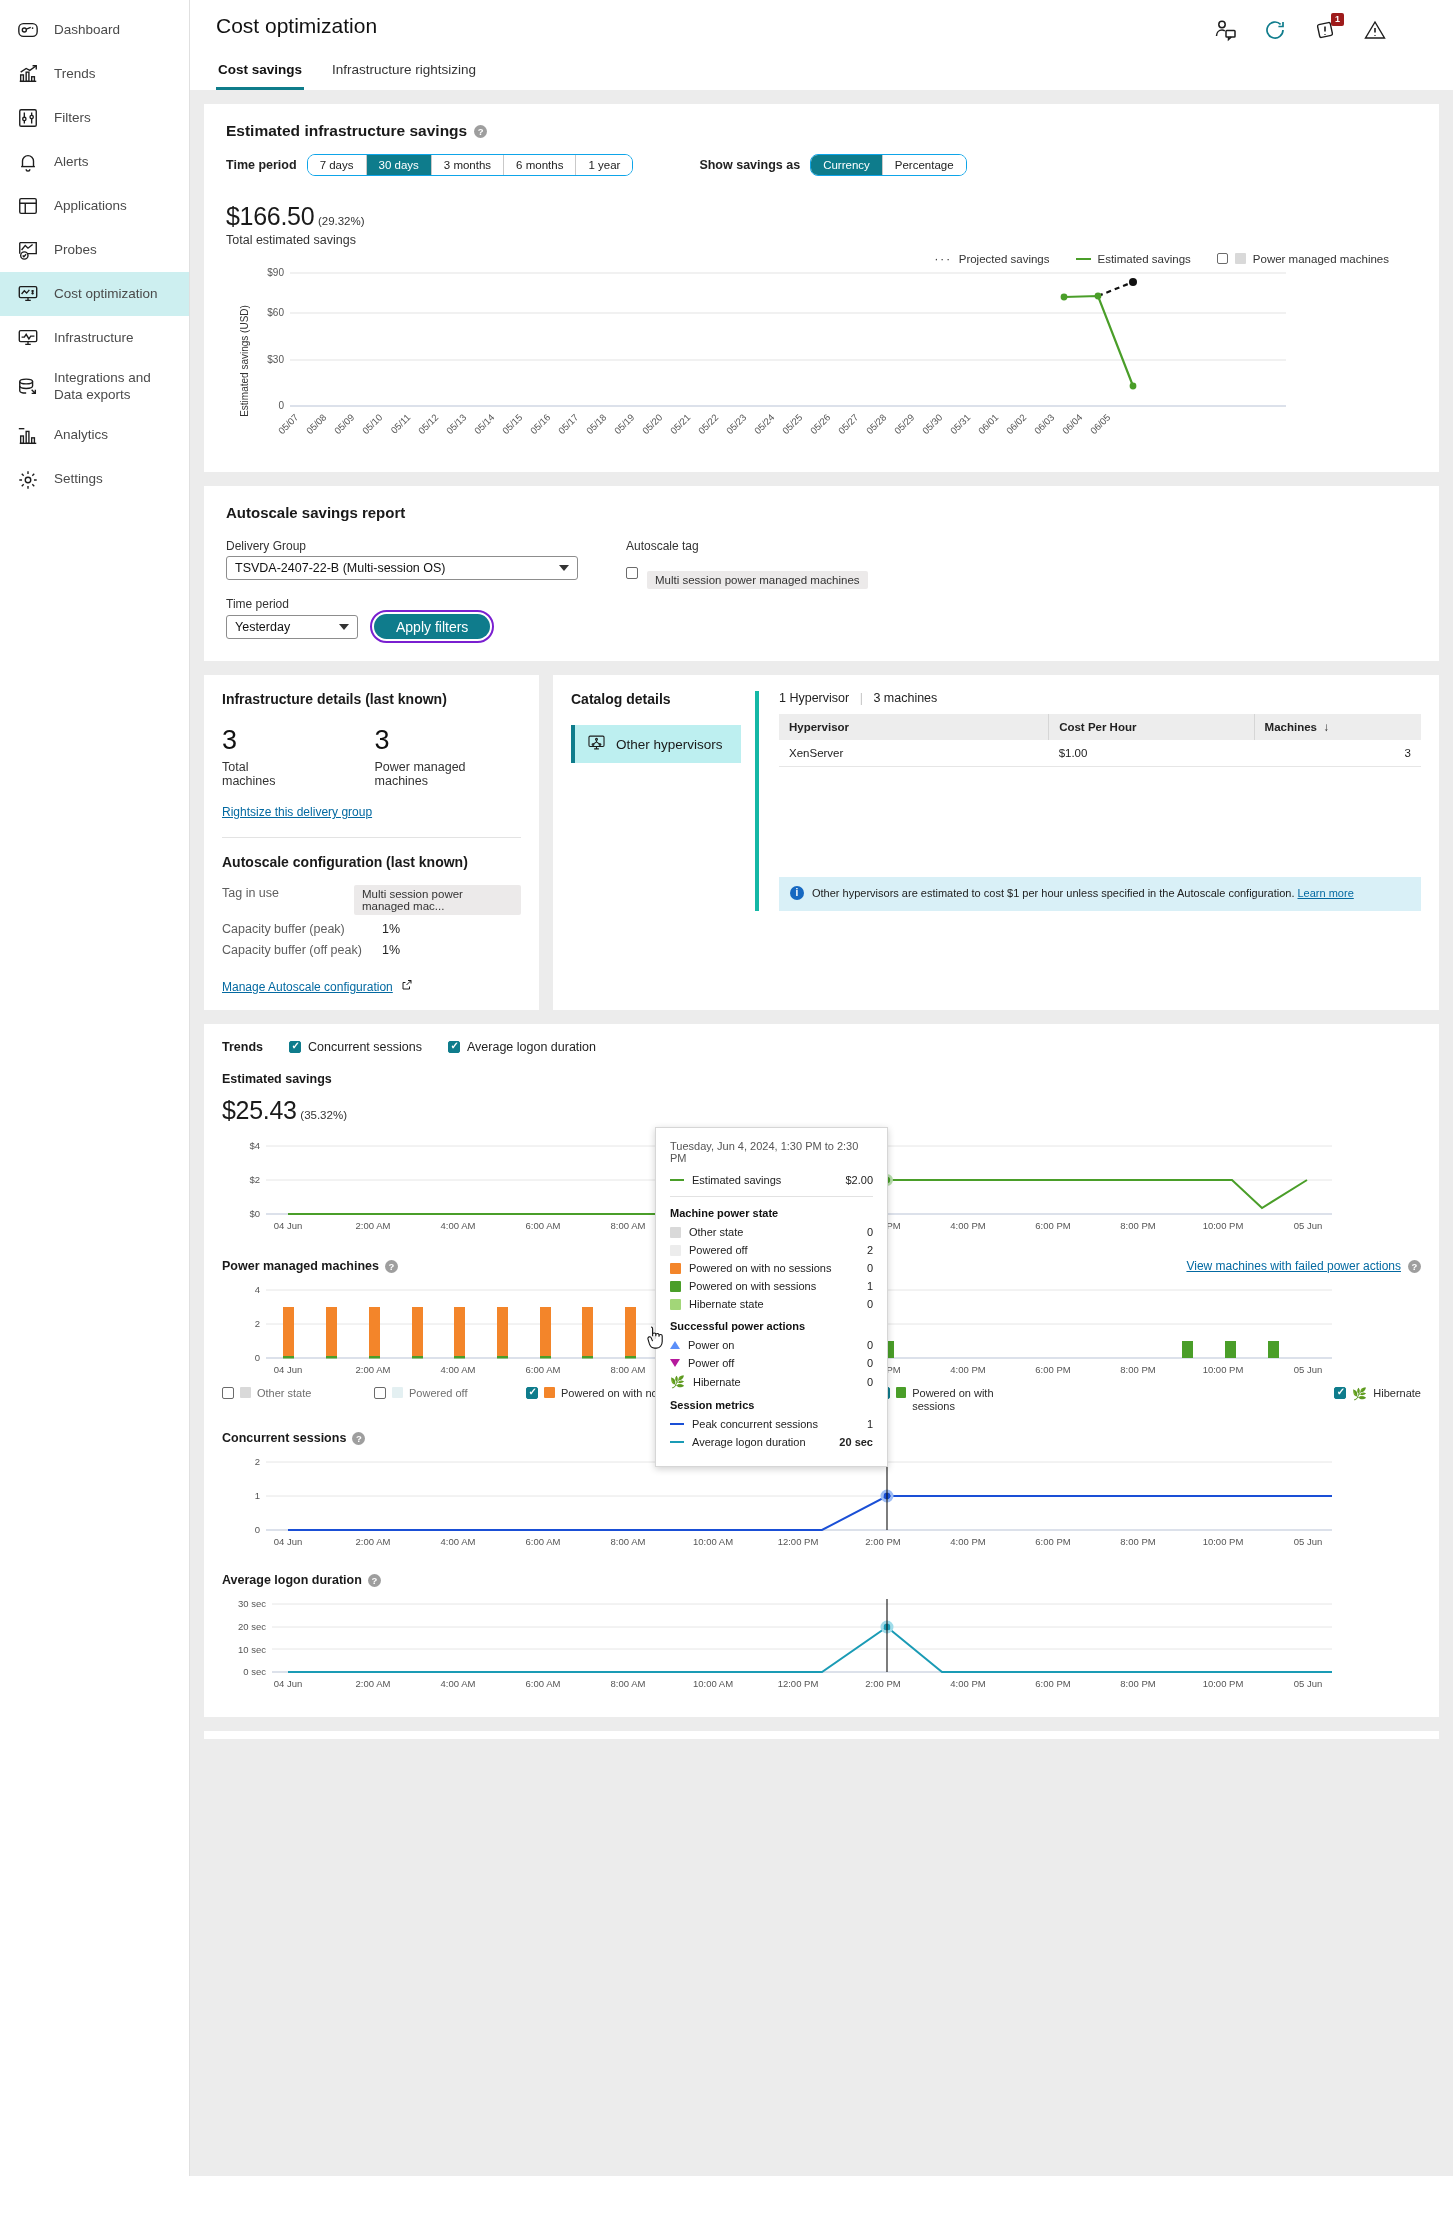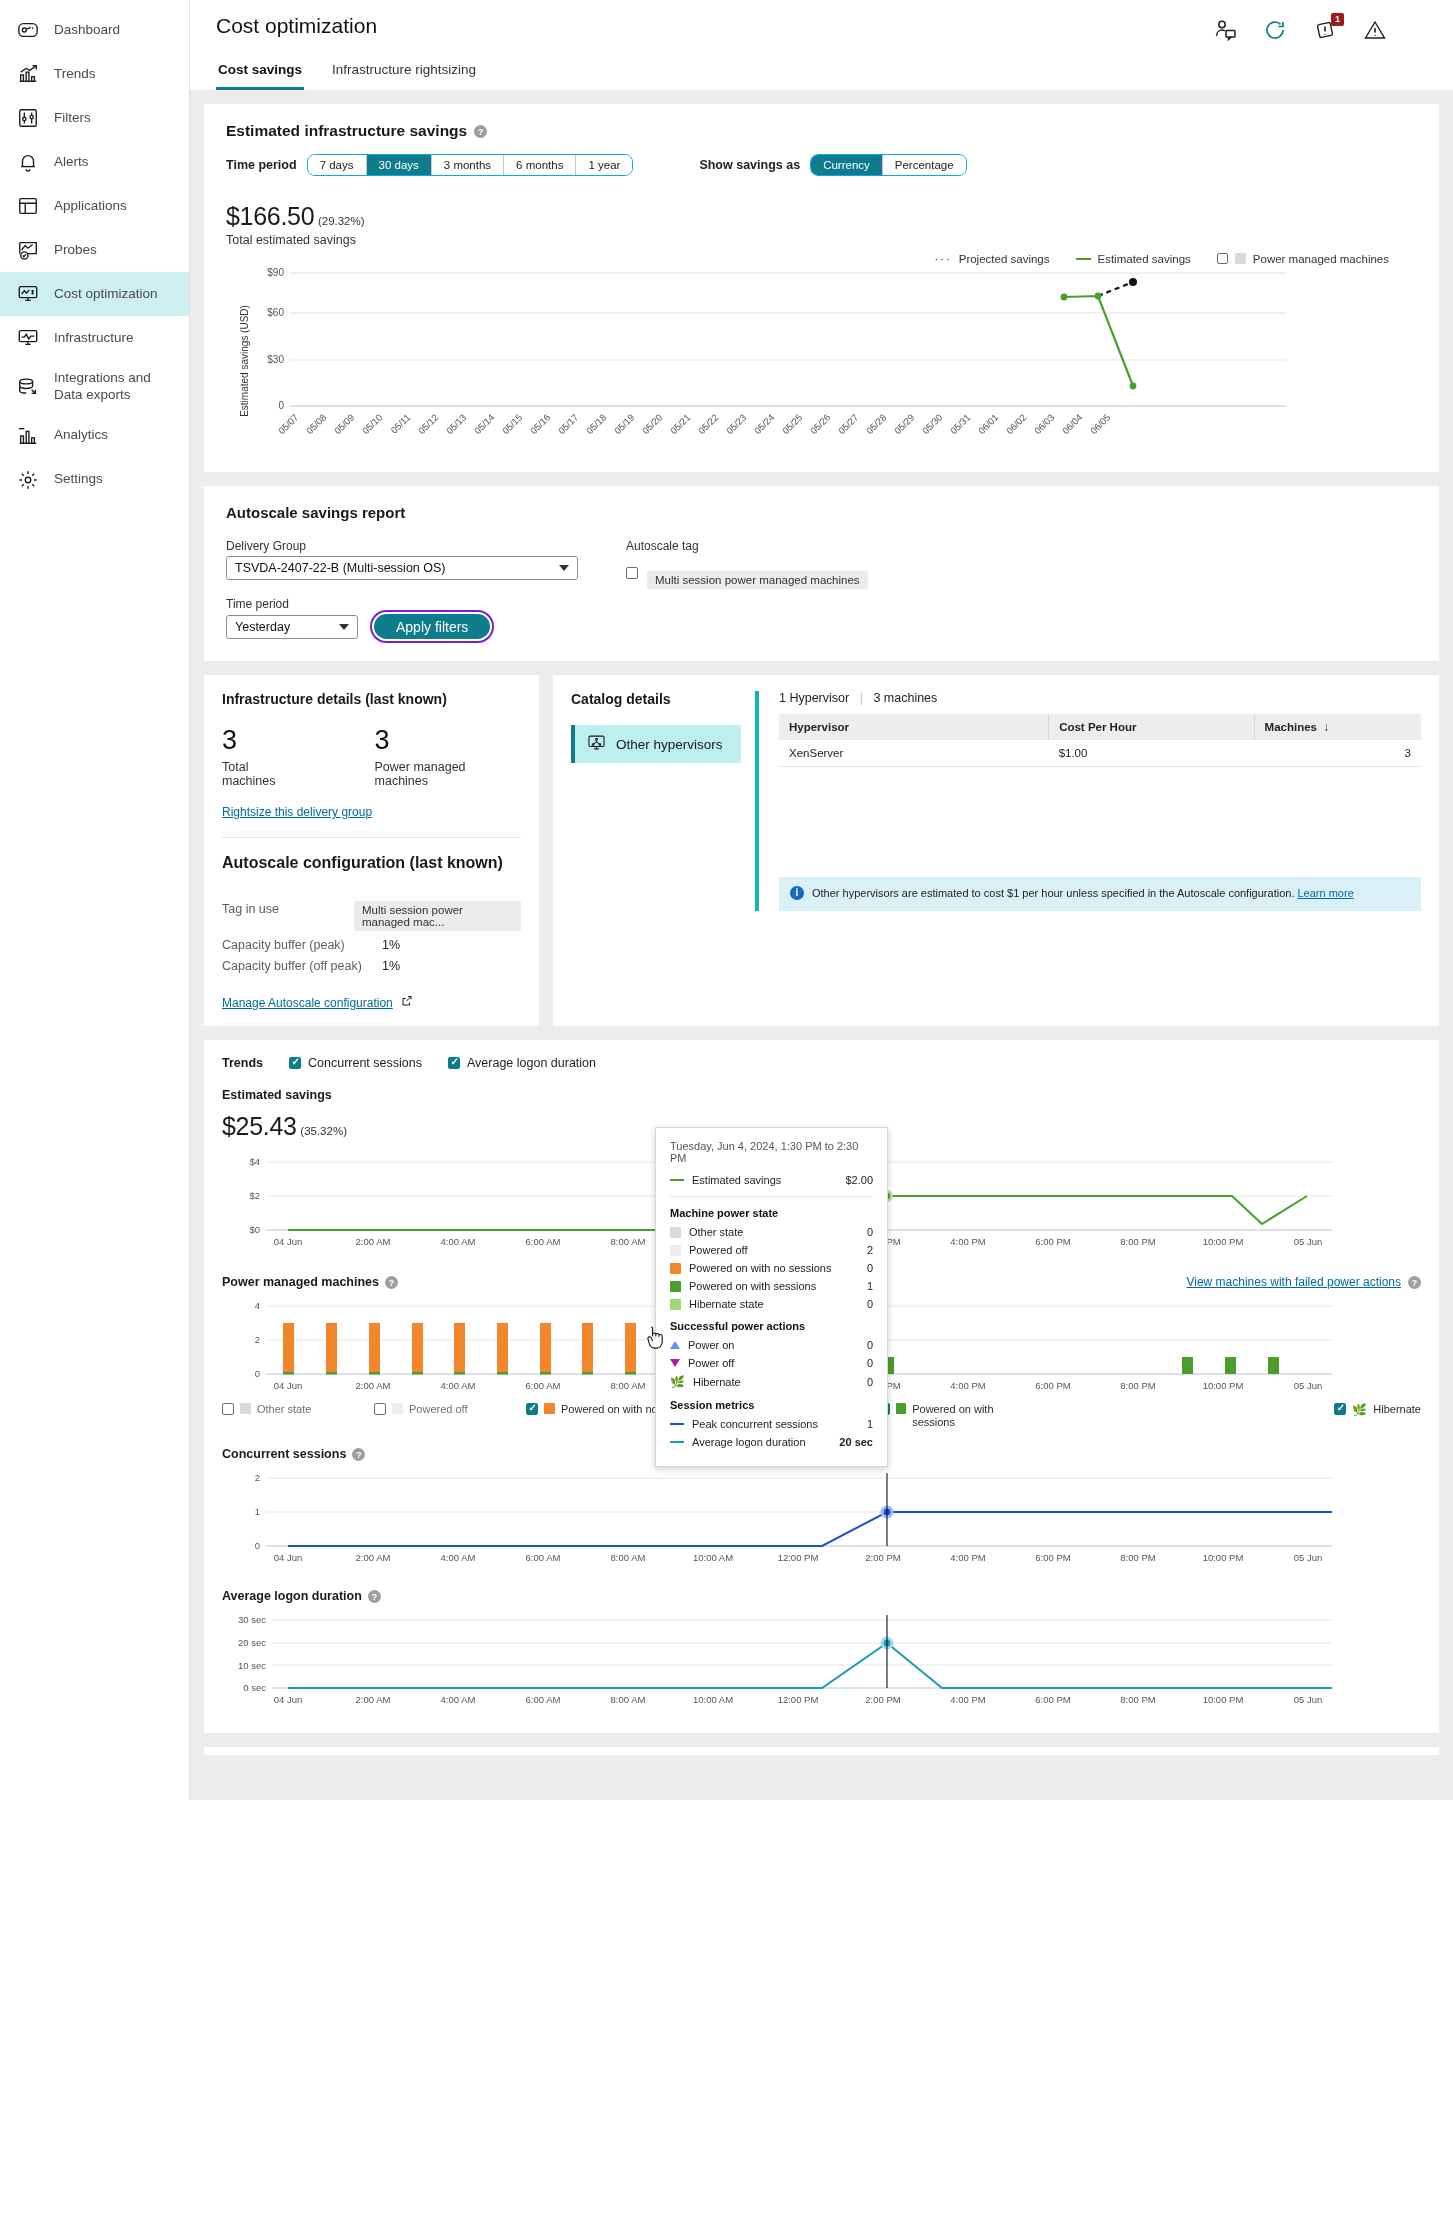--- a/index.html
+++ b/index.html
@@ -3,21 +3,21 @@
 <meta charset="utf-8">
 <style>
   * { box-sizing: border-box; }
   html, body { margin:0; padding:0; }
   body {
     width:1453px; height:2240px;
     font-family:"Liberation Sans", sans-serif;
     font-size:13px; color:#1f1f1f; background:#fff;
     overflow:hidden; position:relative;
   }
-  .app { display:flex; width:1453px; height:1800px; }
+  .app { display:flex; width:1453px; height:2176px; }
 
   
   .sidebar { width:190px; flex:0 0 190px; background:#fff; border-right:1px solid #e0e0e0; padding-top:8px; }
   .nav-item { display:flex; align-items:center; gap:14px; padding:10px 12px 10px 16px; color:#4a4a4a; font-size:13.5px; cursor:pointer; }
   .nav-item.active { background:#cdeff0; }
   .nav-ico { width:24px; height:24px; flex:0 0 24px; display:flex; align-items:center; justify-content:center; }
   .nav-ico svg { width:22px; height:22px; }
   .nav-label { line-height:1.25; }
 
   
@@ -461,21 +461,21 @@
               <div>
                 <div class="bignum">3</div>
                 <div class="bignum-sub">Power managed machines</div>
               </div>
             </div>
 
             <div style="margin-top:16px"><span class="link" style="font-size:12px">Rightsize this delivery group</span></div>
 
             <div class="divider"></div>
 
-            <div class="sect-title" style="font-size:16px; margin-bottom:14px">Autoscale configuration (last known)</div>
+            <div class="sect-title" style="font-size:14px; margin-bottom:0">Autoscale configuration (last known)</div>
 
             <div class="kv">
               <span class="k">Tag in use</span>
               <span class="v"><span class="tagpill">Multi session power managed mac...</span></span>
             </div>
             <div class="kv">
               <span class="k">Capacity buffer (peak)</span>
               <span class="v">1%</span>
             </div>
             <div class="kv">

